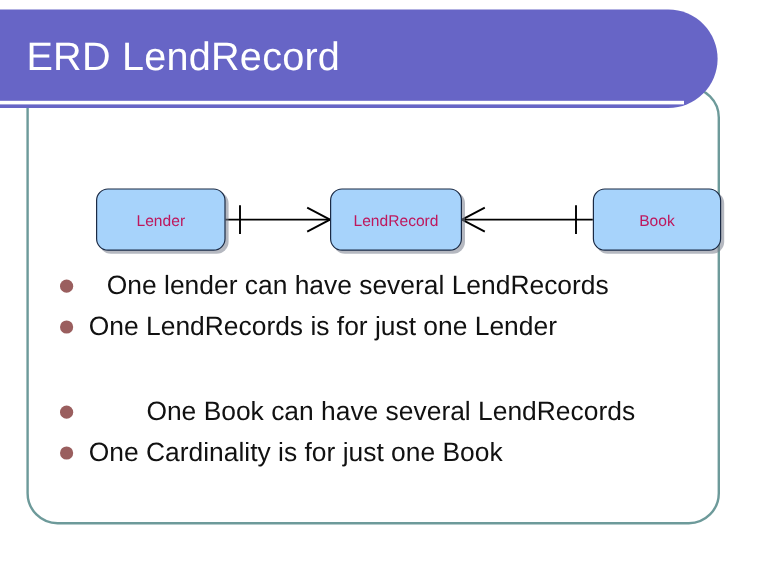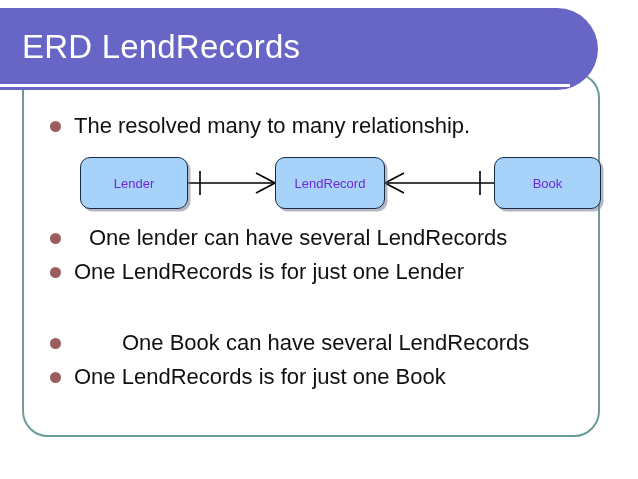--- a/index.html
+++ b/index.html
@@ -114,21 +114,21 @@
     border: 1.5px solid #1b2a44;
     border-radius: 10px;
     box-sizing: border-box;
     display: flex;
     align-items: center;
     justify-content: center;
     box-shadow: 2.5px 2.5px 0px rgba(120,125,140,0.55);
   }
   .er-entity-label {
     font-size: 13px;
-    color: #6d28d9;
+    color: #be185d;
     white-space: nowrap;
   }
   #entity-lender   { left: 22px;  width: 108px; }
   #entity-lendrec  { left: 217px; width: 110px; }
   #entity-book     { left: 436px; width: 107px; }
 
   #er-connectors {
     position: absolute;
     left: 0;
     top: 0;
@@ -136,30 +136,26 @@
     height: 60px;
     overflow: visible;
   }
 </style>
 </head>
 <body>
 
 <div id="slide-frame"></div>
 
 <div id="title-bar">
-  <div id="title-text">ERD LendRecords</div>
+  <div id="title-text">ERD LendRecord</div>
   <div id="title-rule"></div>
 </div>
 
 <div id="content">
 
-  <div class="bullet-row" id="bullet-0">
-    <span class="bullet-dot"></span>
-    <span class="bullet-text">The resolved many to many relationship.</span>
-  </div>
 
   <div id="er-diagram">
 
     <svg id="er-connectors" viewBox="0 0 542 60">
 
       <line x1="130" y1="26" x2="217" y2="26" stroke="#000000" stroke-width="1.6"></line>
 
       <line x1="142" y1="14" x2="142" y2="38" stroke="#000000" stroke-width="1.6"></line>
 
       <path d="M 217 26 L 198 16 M 217 26 L 198 36" stroke="#000000" stroke-width="1.6" fill="none"></path>
@@ -194,16 +190,16 @@
     <span class="bullet-text">One LendRecords is for just one Lender</span>
   </div>
 
   <div class="bullet-row" id="bullet-3">
     <span class="bullet-dot"></span>
     <span class="bullet-text">One Book can have several LendRecords</span>
   </div>
 
   <div class="bullet-row" id="bullet-4">
     <span class="bullet-dot"></span>
-    <span class="bullet-text">One LendRecords is for just one Book</span>
+    <span class="bullet-text">One Cardinality is for just one Book</span>
   </div>
 
 </div>
 
 </body></html>

